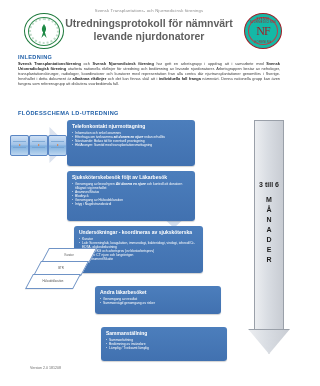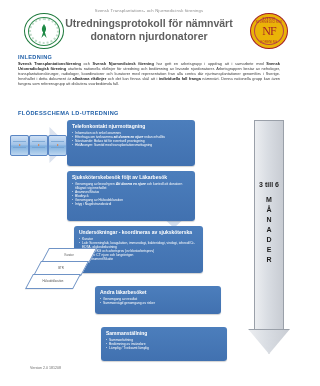--- a/index.html
+++ b/index.html
@@ -29,24 +29,24 @@
   .logo-left .ribbon{
     position:absolute;left:50%;top:50%;transform:translate(-50%,-50%);
     width:9px;height:15px;
   }
   .logo-left .dots{
     position:absolute;left:50%;top:50%;transform:translate(-50%,-50%);
     width:30px;height:26px;border-radius:50%;
     border:2px dotted #8fbf9f;box-sizing:border-box;opacity:.55;
   }
   .logo-right{
-    position:absolute;right:10px;top:13px;width:38px;height:36px;
+    position:absolute;right:16px;top:13px;width:38px;height:36px;
     border-radius:50%;
     border:1.4px solid #a31f28;
-    background:#eab308;box-sizing:border-box;
+    background:#14b8a6;box-sizing:border-box;
   }
   .logo-right .ring2{
     position:absolute;left:3px;top:3px;right:3px;bottom:3px;
     border-radius:50%;border:1px solid #b8434a;box-sizing:border-box;
   }
   .logo-right .mono{
     position:absolute;left:0;right:0;top:50%;transform:translateY(-50%);
     text-align:center;font-size:12px;font-family:"Liberation Serif",serif;
     color:#a31f28;letter-spacing:-1px;
   }
@@ -184,21 +184,21 @@
       <div class="ring"></div>
       <div class="dots"></div>
       <svg class="ribbon" viewBox="0 0 20 34">
         <path d="M10 1 C4 10,4 14,8 20 L4 33 L10 26 L16 33 L12 20 C16 14,16 10,10 1 Z" fill="#1f8a46"></path>
       </svg>
     </div>
 
     <div class="subtitle">Svensk Transplantations- och Njurmedicinsk förenings</div>
     <div class="doc-title">
       <div>Utredningsprotokoll för nämnvärt</div>
-      <div>donatorn njurdonatorer</div>
+      <div>levande njurdonatorer</div>
     </div>
 
     <div class="logo-right">
       <div class="ring2"></div>
       <div class="arc" style="top:4px">SVENSK NJURMEDICINSK</div>
       <div class="mono">NF</div>
       <div class="arc" style="bottom:4px">FÖRENING</div>
     </div>
   </div>
 

